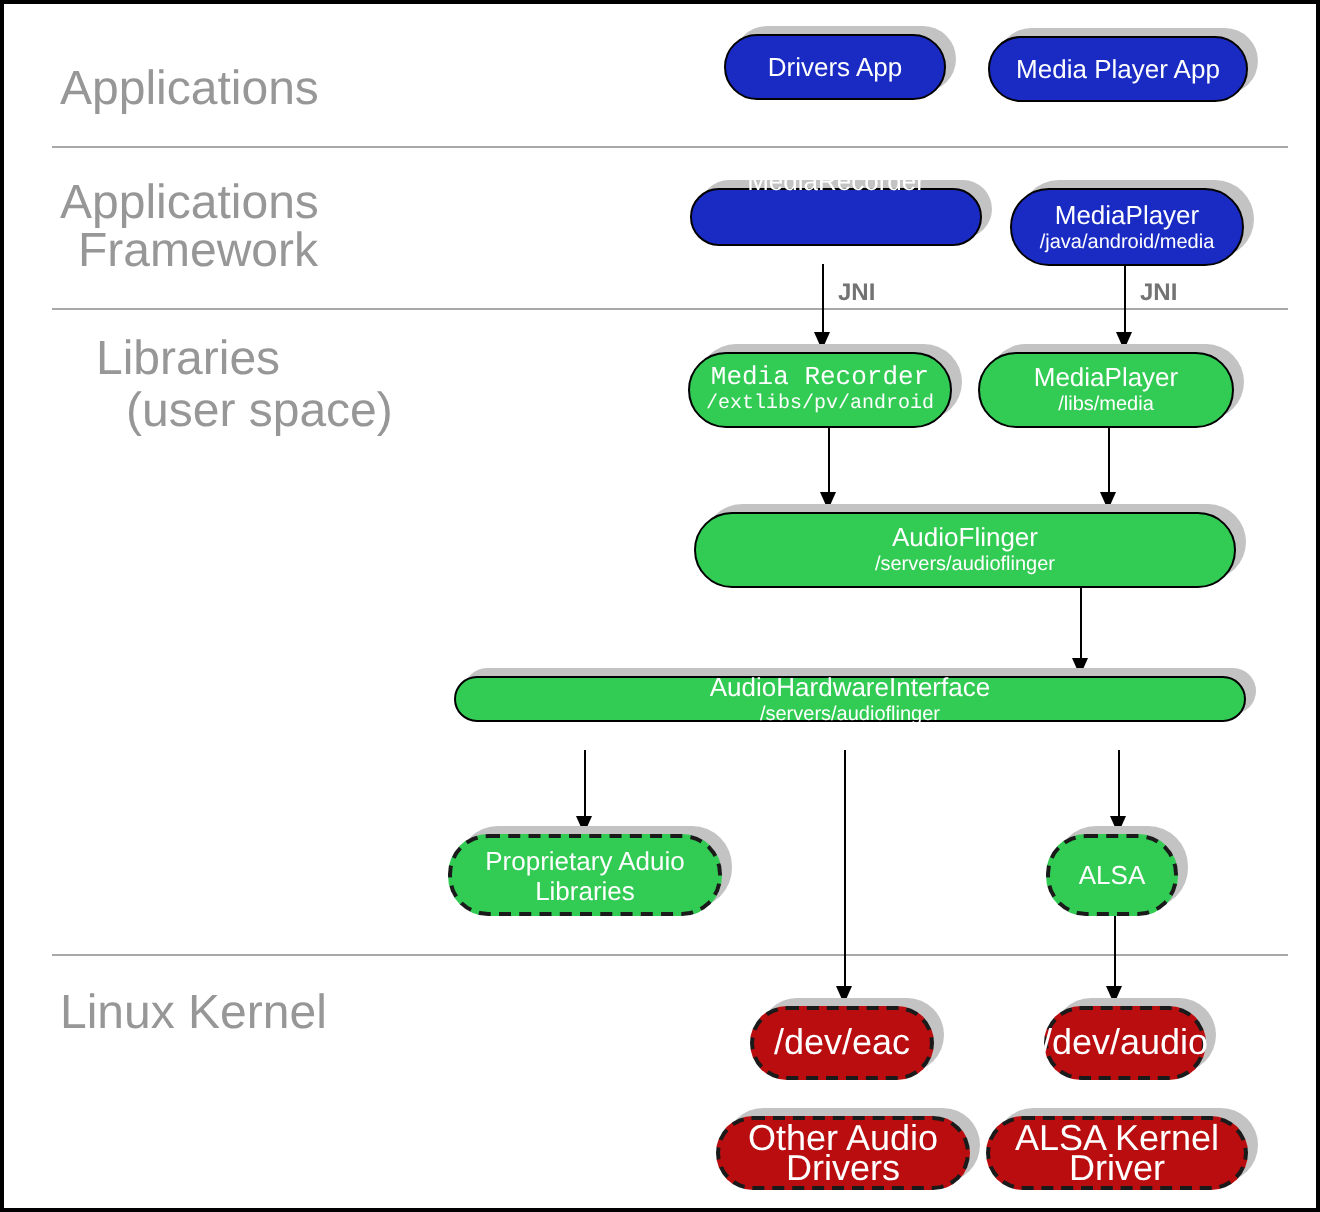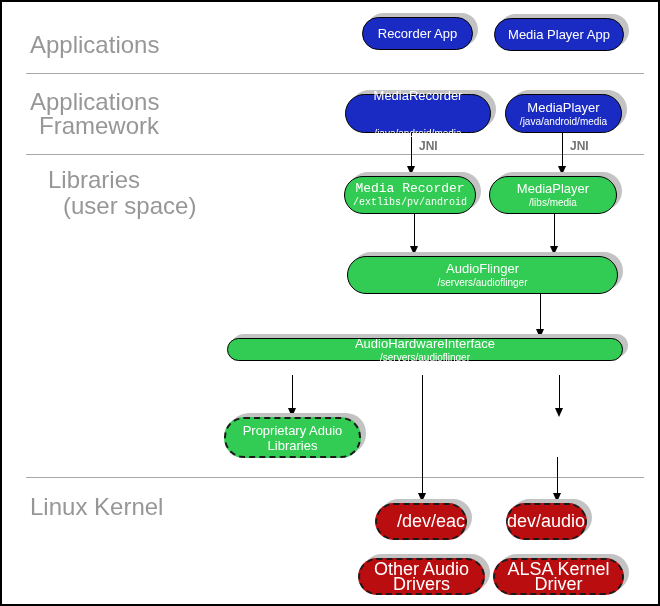--- a/index.html
+++ b/index.html
@@ -30,21 +30,21 @@
     display:flex;
     flex-direction:column;
     align-items:center;
     justify-content:center;
     text-align:center;
     color:#fff;
     border-radius:20px;
     box-shadow:5px -4px 0 0 var(--shadow,#c3c3c3);
   }
   .pill.solid{border:1.5px solid #000;}
-  .pill.dash{border:2px dashed #1a1a1a;align-items:flex-end;}
+  .pill.dash{border:2px dashed #1a1a1a;}
   .pill.blue{background:var(--blue,#1a2bc4);}
   .pill.green{background:var(--green,#32cb53);}
   .pill.red{background:var(--red,#b90d10);}
   .pill .t{font-size:13px;line-height:15px;}
   .pill .p{font-size:10px;line-height:13px;}
   .pill .t2{font-size:18px;line-height:15px;}
   .vline{position:absolute;width:1px;background:#000;}
   .ahead{
     position:absolute;width:0;height:0;
     border-left:4px solid transparent;
@@ -101,28 +101,28 @@
   <div class="vline" style="left:420px;top:373px;height:119px;"></div>
   <div class="ahead" style="left:416px;top:491px;"></div>
 
   <div class="vline" style="left:557px;top:373px;height:34px;"></div>
   <div class="ahead" style="left:553px;top:406px;"></div>
 
   <div class="vline" style="left:555px;top:455px;height:37px;"></div>
   <div class="ahead" style="left:551px;top:491px;"></div>
 
   <div class="pill blue solid" style="left:360px;top:15px;width:111px;height:33px;">
-    <div class="t">Recorder App</div>
+    <div class="t">Drivers App</div>
   </div>
 
   <div class="pill blue solid" style="left:492px;top:16px;width:130px;height:33px;">
     <div class="t">Media Player App</div>
   </div>
 
-  <div class="pill blue solid" style="left:343px;top:92px;width:146px;height:39px;gap:24px;">
+  <div class="pill blue solid" style="left:343px;top:92px;width:146px;height:29px;gap:24px;">
     <div class="t">MediaRecorder</div>
     <div class="p">/java/android/media</div>
   </div>
 
   <div class="pill blue solid" style="left:503px;top:92px;width:117px;height:39px;">
     <div class="t">MediaPlayer</div>
     <div class="p">/java/android/media</div>
   </div>
 
   <div class="pill green solid" style="left:342px;top:174px;width:132px;height:38px;font-family:Liberation Mono, monospace;">
@@ -142,26 +142,29 @@
 
   <div class="pill green solid" style="left:225px;top:336px;width:396px;height:23px;">
     <div class="t">AudioHardwareInterface</div>
     <div class="p">/servers/audioflinger</div>
   </div>
 
   <div class="pill green dash" style="left:222px;top:415px;width:137px;height:41px;">
     <div class="t" style="padding:0 6px;">Proprietary Aduio Libraries</div>
   </div>
 
+  <div class="pill green dash" style="left:521px;top:415px;width:66px;height:41px;">
+    <div class="t">ALSA</div>
+  </div>
 
   <div class="pill red dash" style="left:373px;top:501px;width:92px;height:37px;">
     <div class="t2">/dev/eac</div>
   </div>
 
-  <div class="pill red dash" style="left:504px;top:501px;width:81px;height:37px;">
+  <div class="pill red dash" style="left:520px;top:501px;width:81px;height:37px;">
     <div class="t2">/dev/audio</div>
   </div>
 
   <div class="pill red dash" style="left:356px;top:556px;width:127px;height:37px;">
     <div class="t2">Other Audio Drivers</div>
   </div>
 
   <div class="pill red dash" style="left:491px;top:556px;width:131px;height:37px;">
     <div class="t2">ALSA Kernel Driver</div>
   </div>

